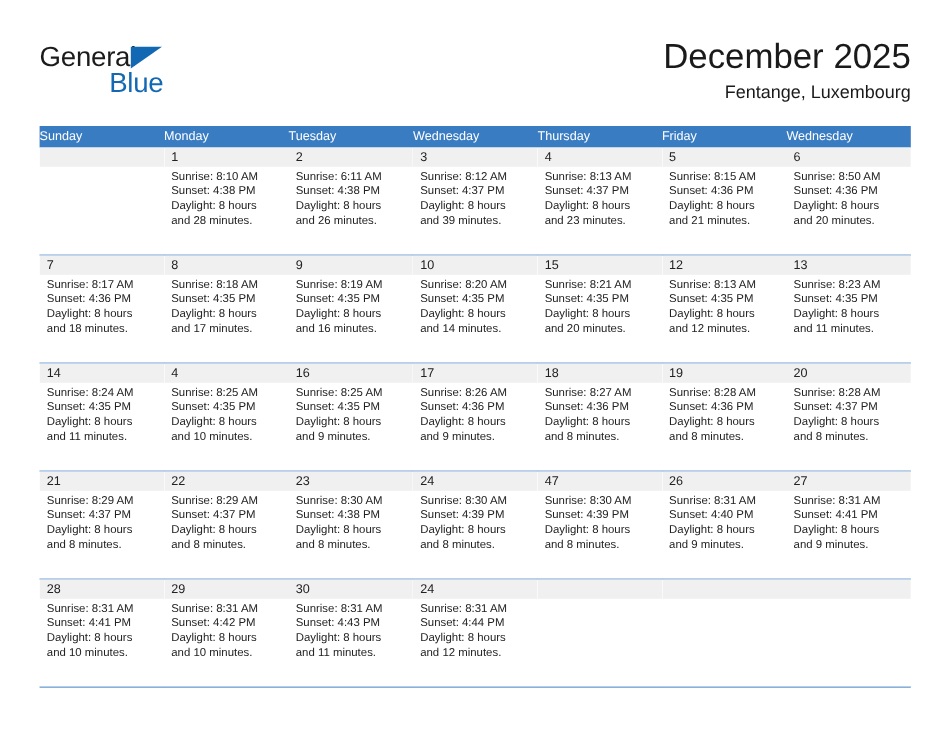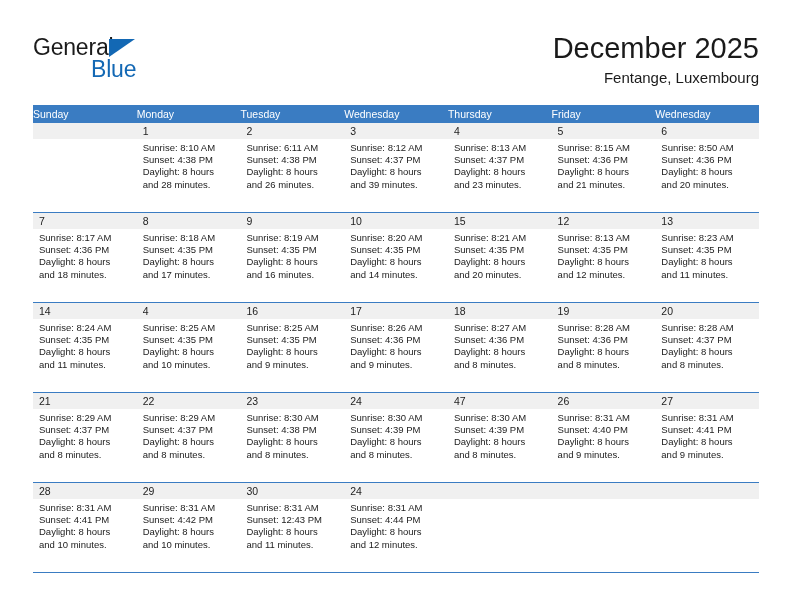--- a/index.html
+++ b/index.html
@@ -531,21 +531,21 @@
           <div>Daylight: 8 hours</div>
           <div>and 10 minutes.</div>
         </div>
       </div>
       <div class="daycell">
         <div class="numband">
             <span class="daynum">30</span>
           </div>
         <div class="dayinfo">
           <div>Sunrise: 8:31 AM</div>
-          <div>Sunset: 12:43 PM</div>
+          <div>Sunset: 4:43 PM</div>
           <div>Daylight: 8 hours</div>
           <div>and 11 minutes.</div>
         </div>
       </div>
       <div class="daycell">
         <div class="numband">
             <span class="daynum">24</span>
           </div>
         <div class="dayinfo">
           <div>Sunrise: 8:31 AM</div>

